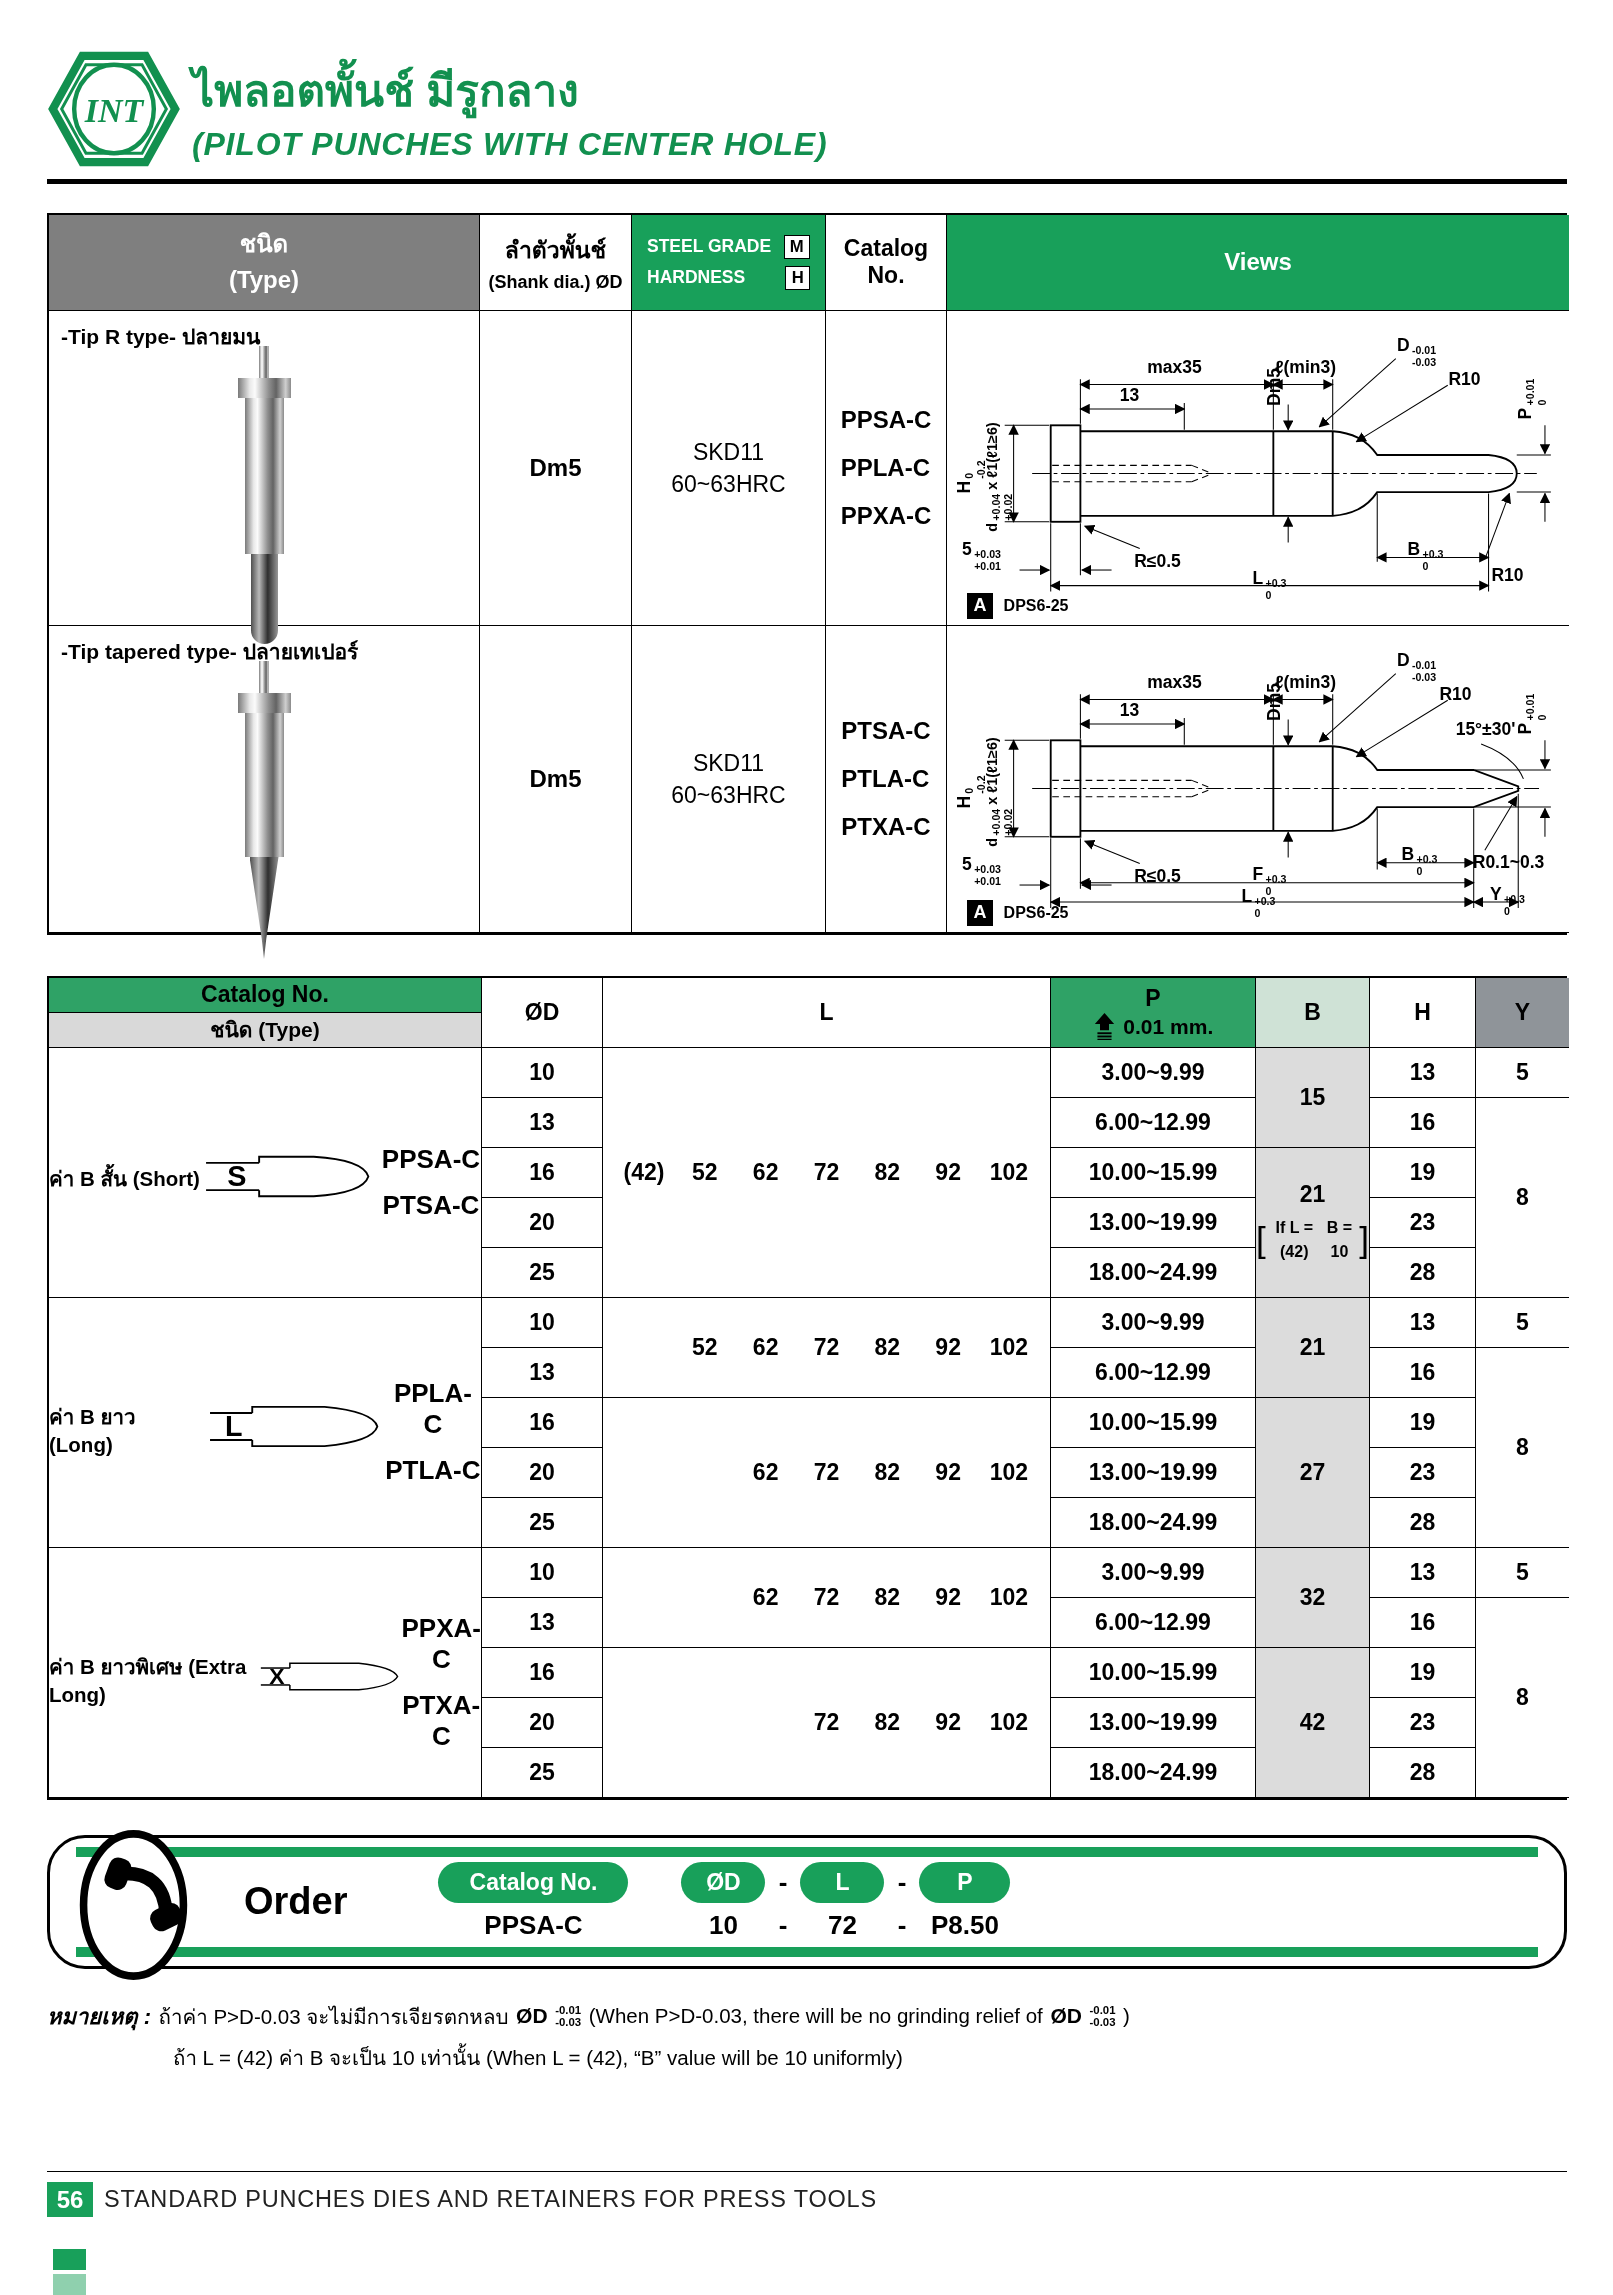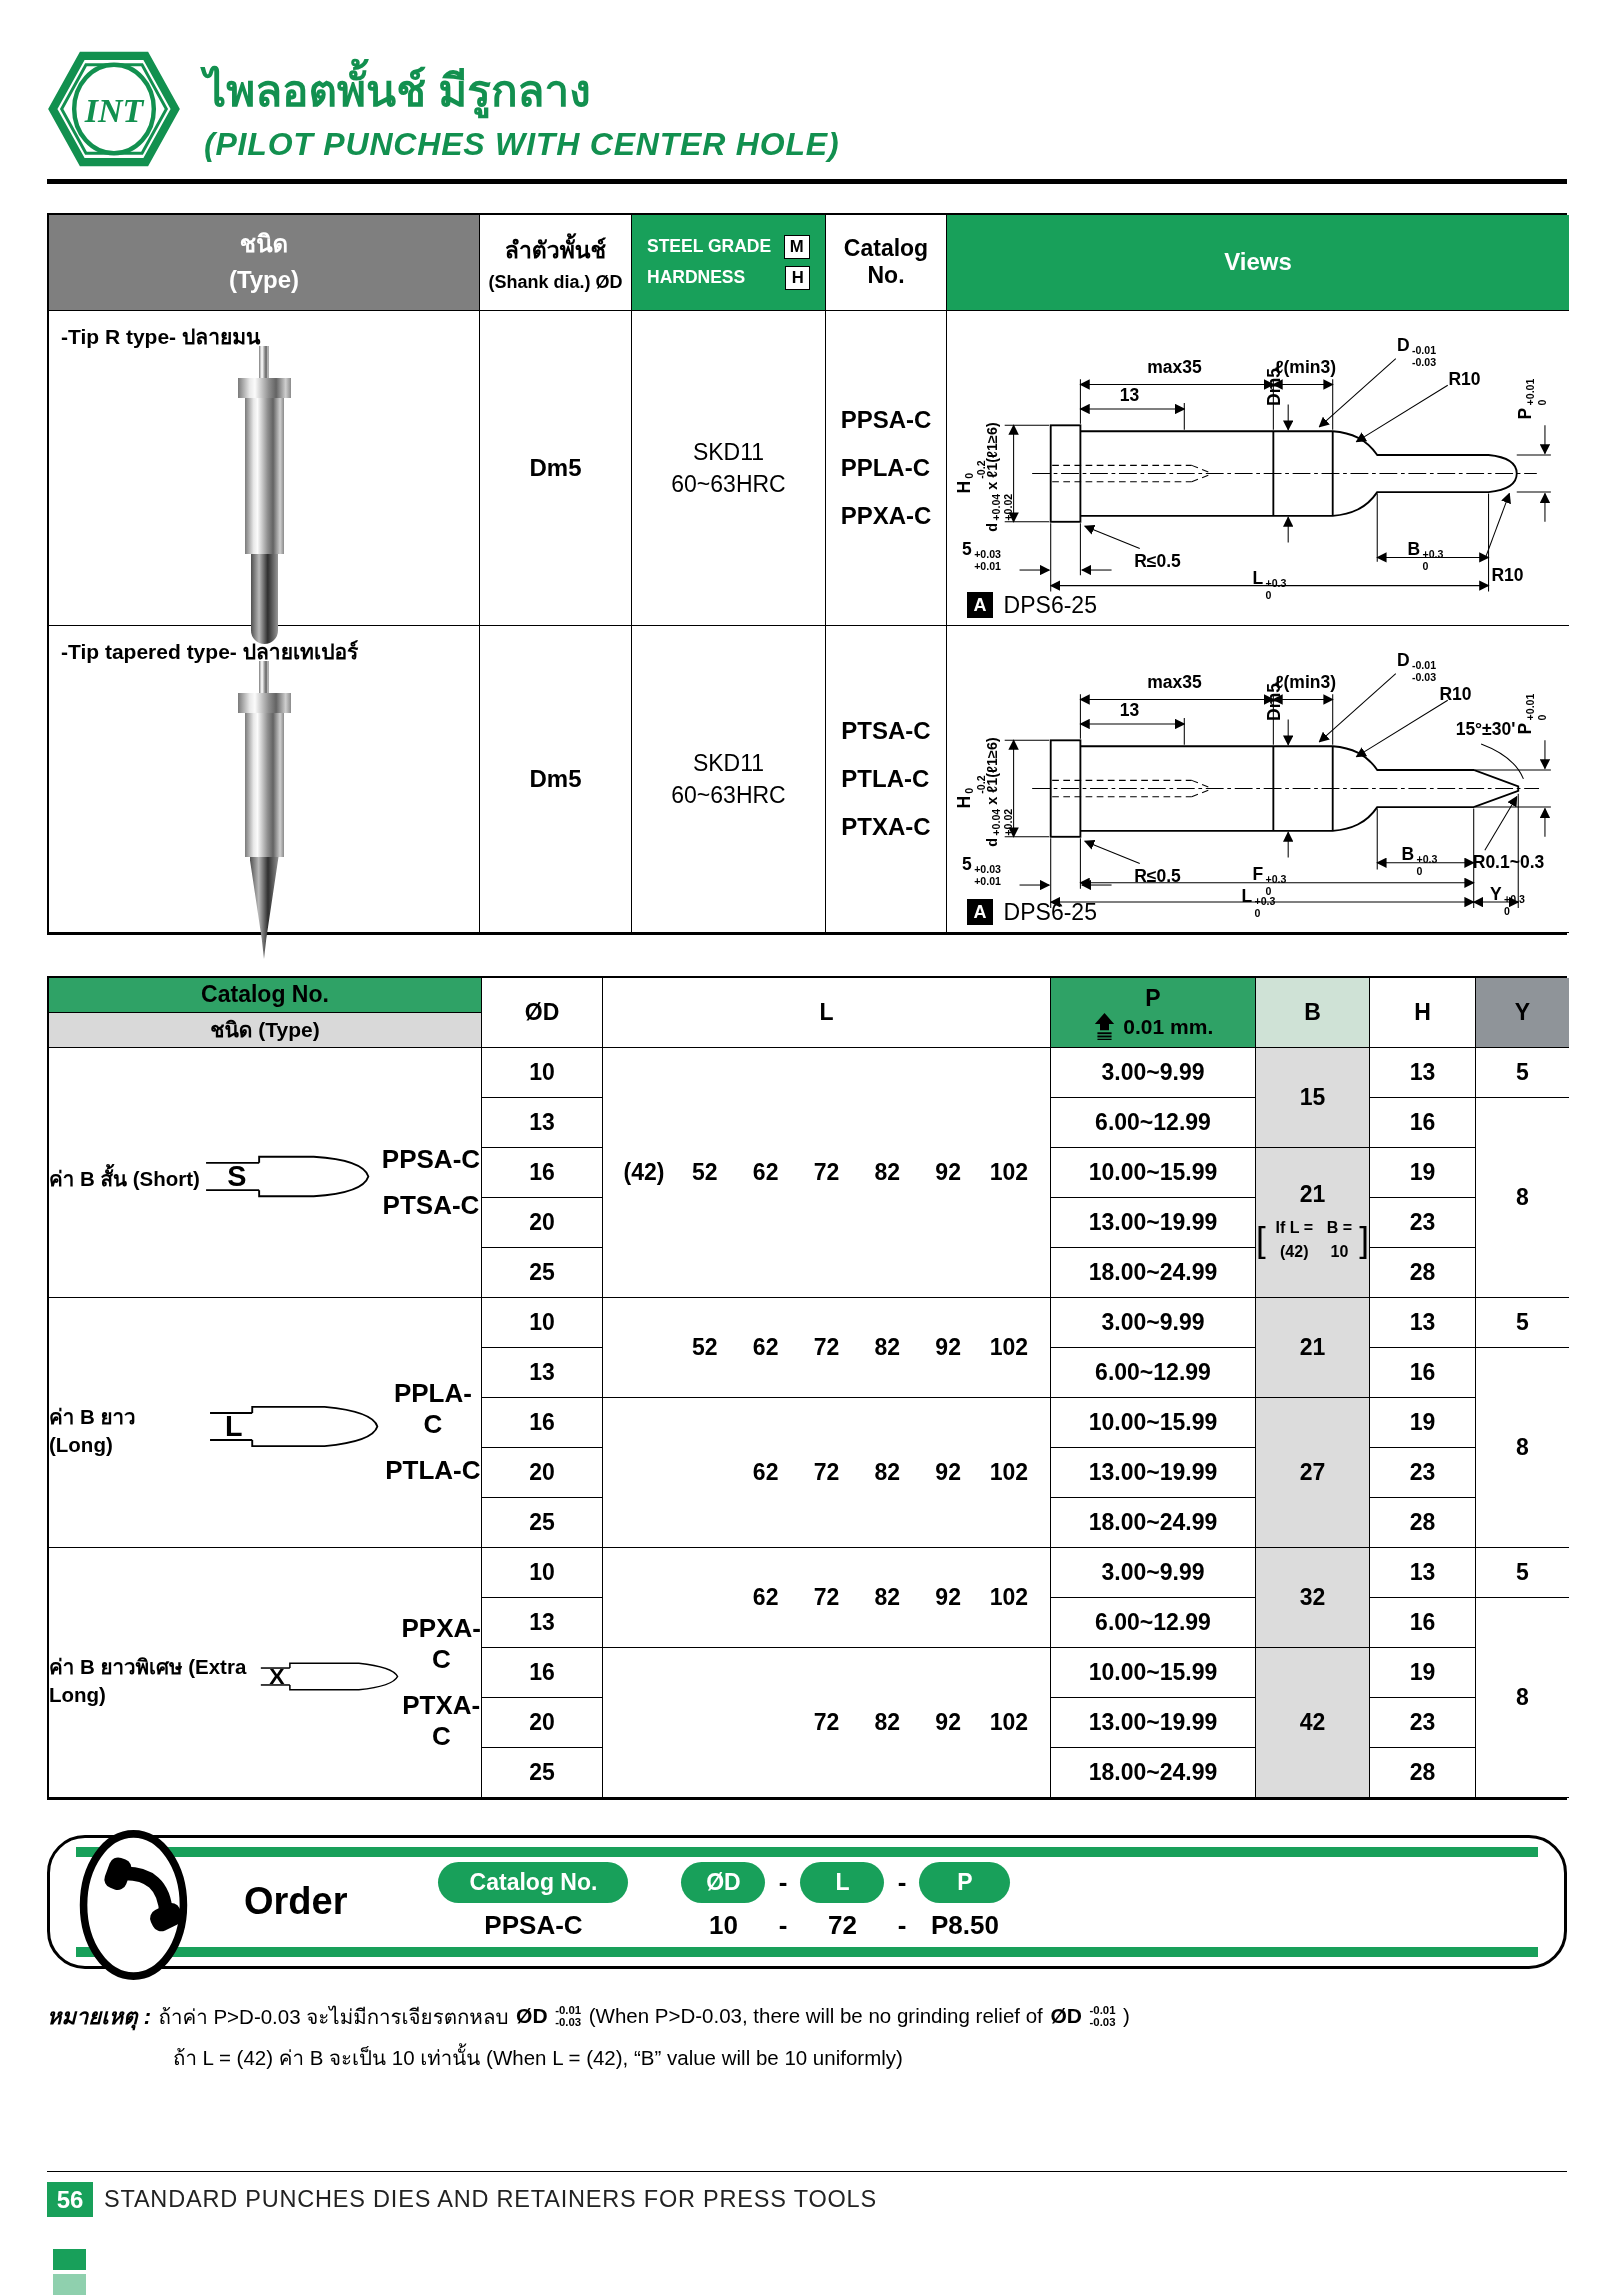--- a/index.html
+++ b/index.html
@@ -1,21 +1,21 @@
 <!DOCTYPE html>
 <html style="font-size:12px"><head>
 <meta charset="utf-8">
 <style>
   * { margin:0; padding:0; box-sizing:border-box; }
   body { background:#fff; font-family:"Liberation Sans","DejaVu Sans",sans-serif; }
   .page { position:relative; width:1614px; height:2295px; background:#fff; overflow:hidden; }
   .content { margin:0 47px; }
 
   
-  .hdr { display:flex; align-items:center; gap:23px; padding-top:50px; }
+  .hdr { display:flex; align-items:center; gap:11px; padding-top:50px; }
   .hdr-titles { display:flex; flex-direction:column; gap:1.5px; }
   .title-th { color:#12904F; font-size:44px; font-weight:bold; }
   .title-en { color:#12904F; font-size:32px; font-weight:bold; font-style:italic; letter-spacing:0.8px; }
   .toprule { height:5.3px; background:#000; margin-top:10.6px; }
 
   
   .t1 { display:grid; grid-template-columns:431px 152px 194px 121px 622px; grid-template-rows:96px 315px 307px; border:2.3px solid #000; margin-top:29px; }
   .t1 > div { border-right:1.5px solid #000; border-bottom:1.5px solid #000; position:relative; }
   .t1 > div:nth-child(5n) { border-right:none; }
   .cell { display:flex; flex-direction:column; align-items:center; justify-content:center; }
@@ -41,21 +41,21 @@
   
   .vcell { background:#fff; }
   .draw { position:relative; width:607px; height:282px; margin:3px auto 0; }
   .dsvg { position:absolute; left:0; top:0; }
   .dl, .dln, .dlr { position:absolute; font-weight:bold; font-size:17.5px; white-space:nowrap; color:#000; }
   .dl { transform:translateX(-50%); }
   .dlr { transform:translate(-50%,-50%) rotate(-90deg); }
   .tt { display:inline-flex; flex-direction:column; font-size:10.6px; line-height:1.1; margin-left:2.3px; vertical-align:-3px; font-weight:bold; }
   .vbadge { position:absolute; left:20px; bottom:6px; display:flex; align-items:center; gap:10.6px; }
   .vbsq { width:26px; height:26px; background:#000; color:#fff; display:flex; align-items:center; justify-content:center; font-size:18px; font-weight:bold; }
-  .vbcode { font-size:23px; font-weight:normal; }
+  .vbcode { font-size:16px; font-weight:bold; }
 
   
   .t2 { display:grid; grid-template-columns:433px 121px 448px 205px 114px 106px 93px; grid-template-rows:70px repeat(15,50px); border:2.3px solid #000; margin-top:41px; }
   .t2c { border-right:1.5px solid #000; border-bottom:1.5px solid #000; display:flex; align-items:center; justify-content:center; font-weight:bold; font-size:23px; background:#fff; }
   .t2 .lastcol { border-right:none; }
   .t2h1 { flex-direction:column; padding:0; }
   .h2-green { background:#2FA266; width:100%; height:35px; display:flex; align-items:center; justify-content:center; font-size:23px; font-weight:bold; border-bottom:1.5px solid #000; }
   .h2-gray { background:#D9D9D9; width:100%; flex:1; display:flex; align-items:center; justify-content:center; font-size:21px; font-weight:bold; }
   .h2-p { background:#2FA266; flex-direction:column; gap:1.5px; }
   .h2-p .prow { display:flex; align-items:center; gap:7.6px; font-size:21px; }

